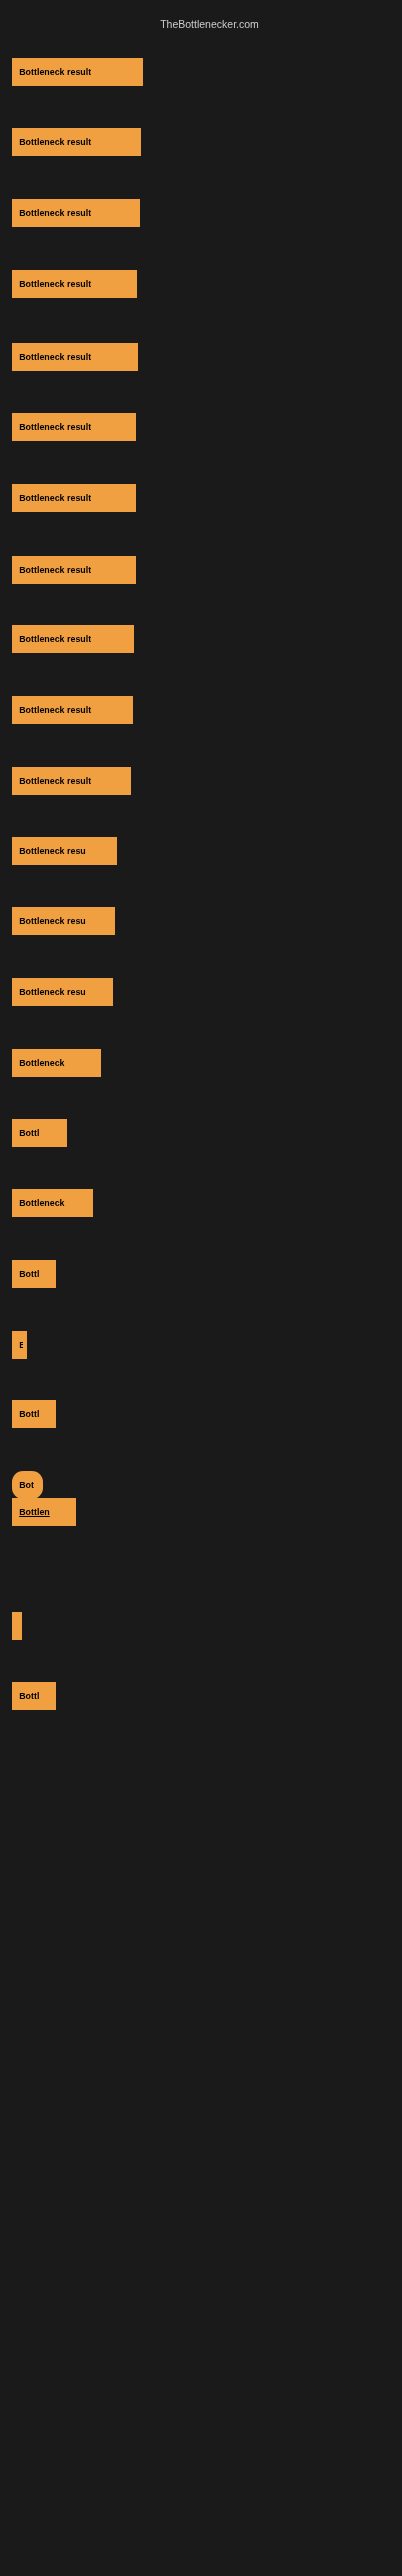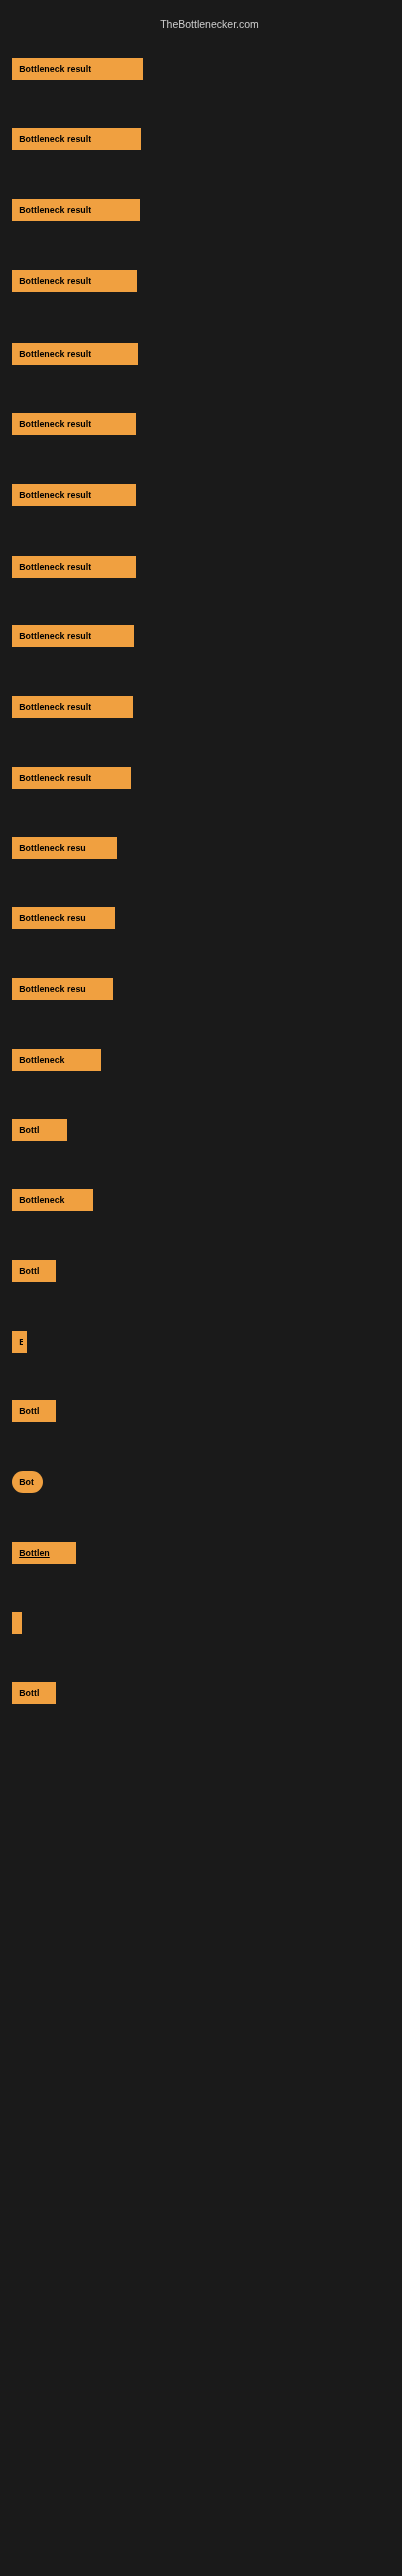--- a/index.html
+++ b/index.html
@@ -23,21 +23,21 @@
       right: 0;
       text-align: center;
       color: #cccccc;
       font-size: 10.5px;
       font-weight: normal;
     }
 
     .bottleneck-bar {
       position: absolute;
       left: 0;
-      height: 22px;
+      height: 28px;
       background-color: #f0a040;
       display: flex;
       align-items: center;
       padding-left: 3.2px;
     }
 
     .bottleneck-bar span {
       color: #000000;
       font-size: 8.9px;
       font-weight: bold;
@@ -107,21 +107,21 @@
     </div>
     <div class="bottleneck-bar" style="top: 1319px; width: 14.5px;">
       <span>B</span>
     </div>
     <div class="bottleneck-bar" style="top: 1388px; width: 44px;">
       <span>Bottl</span>
     </div>
     <div class="bottleneck-bar" style="top: 1459px; width: 31px; border-radius: 11px;">
       <span>Bot</span>
     </div>
-    <div class="bottleneck-bar" style="top: 1530px; width: 64px; text-decoration: underline;">
+    <div class="bottleneck-bar" style="top: 1486px; width: 64px; text-decoration: underline;">
       <span>Bottlen</span>
     </div>
     <div class="bottleneck-bar" style="top: 1600px; width: 9.7px;">
       <span>|</span>
     </div>
     <div class="bottleneck-bar" style="top: 1670px; width: 44px;">
       <span>Bottl</span>
     </div>
   </div>
 

